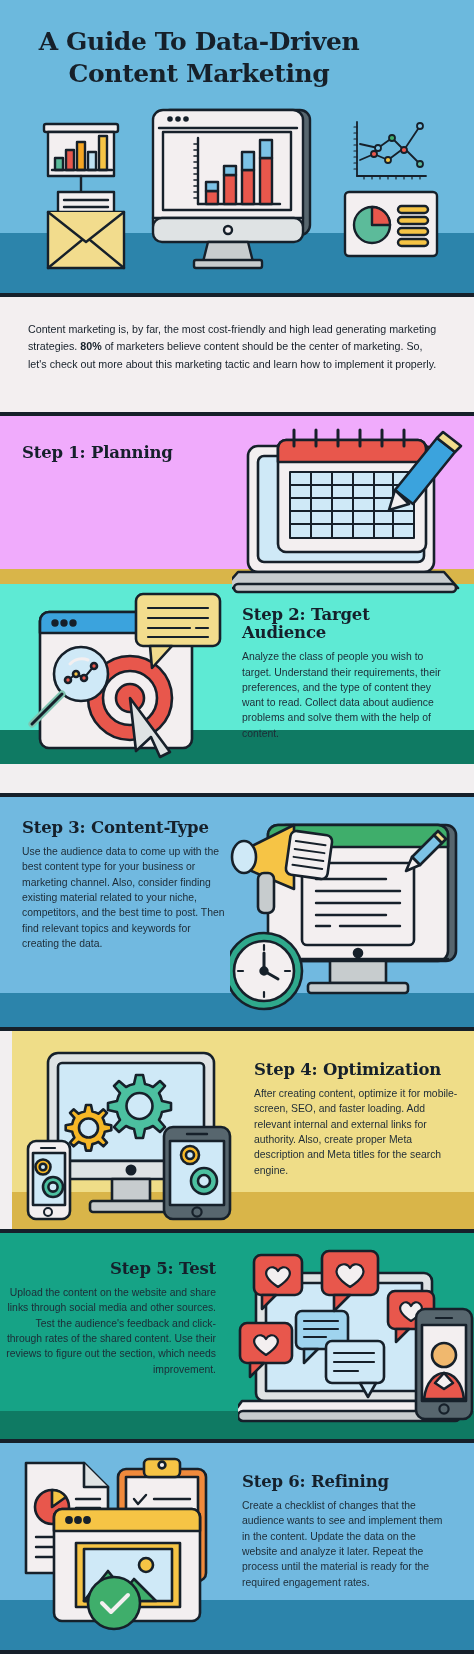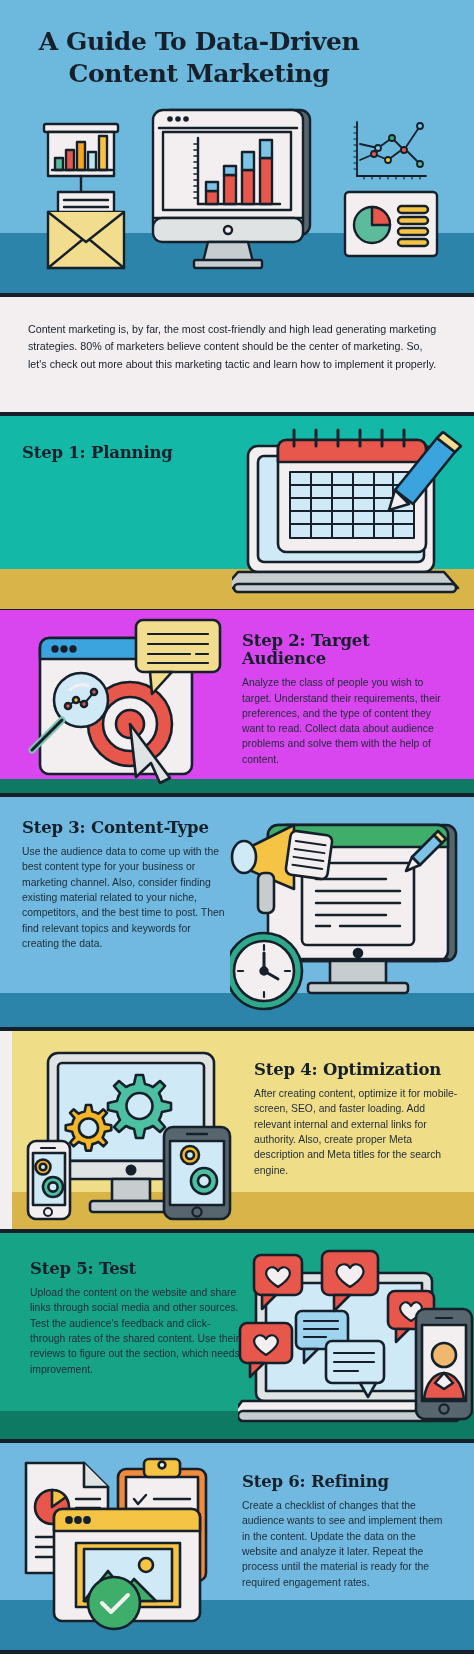--- a/index.html
+++ b/index.html
@@ -43,42 +43,42 @@
     z-index:4;
   }
   #hd-art{position:absolute;left:0;top:108px;width:474px;height:176px;z-index:3;}
 
   
   #intro{top:297px;height:115px;background:#f3eff0;}
   #intro p{
     position:absolute;left:28px;top:24px;width:415px;
     font-size:10.7px;line-height:1.62;color:#16202a;margin:0;
   }
-  #intro b{font-weight:normal;}
-
-  
-  #s1{top:416px;height:193px;background:#14b8a6;}
+  #intro b{font-weight:bold;}
+
+  
+  #s1{top:416px;height:193px;background:#f0abfc;}
   #s1 .band-bot{height:40px;background:#d9b549;}
   #s1 .txtcol{left:22px;top:28px;width:205px;}
   
-  #s2{top:610px;height:203px;background:#d946ef;}
+  #s2{top:584px;height:180px;background:#5eead4;}
   #s2 .band-bot{height:34px;background:#0f7a63;}
   #s2 .txtcol{left:242px;top:22px;width:210px;}
   
   #s3{top:797px;height:230px;background:#71b9e0;}
   #s3 .band-bot{height:34px;background:#2c84ab;}
   #s3 .txtcol{left:22px;top:22px;width:205px;}
   
   #s4{top:1031px;height:198px;background:#efdd88;margin-left:12px;}
   #s4 .band-bot{height:37px;background:#d9b549;}
   #s4 .txtcol{left:242px;top:30px;width:208px;}
   
   #s5{top:1233px;height:206px;background:#16a386;}
   #s5 .band-bot{height:28px;background:#0f7a63;}
-  #s5 .txtcol{left:30px;top:27px;width:210px;}
+  #s5 .txtcol{left:6px;top:27px;width:210px;text-align:right;}
   
   #s6{top:1443px;height:211px;background:#71b9e0;padding-left:48px;}
   #s6 .band-bot{height:54px;background:#2c84ab;}
   #s6 .txtcol{left:242px;top:30px;width:208px;}
 
   .art{position:absolute;z-index:4;}
 </style>
 </head>
 <body>
 

